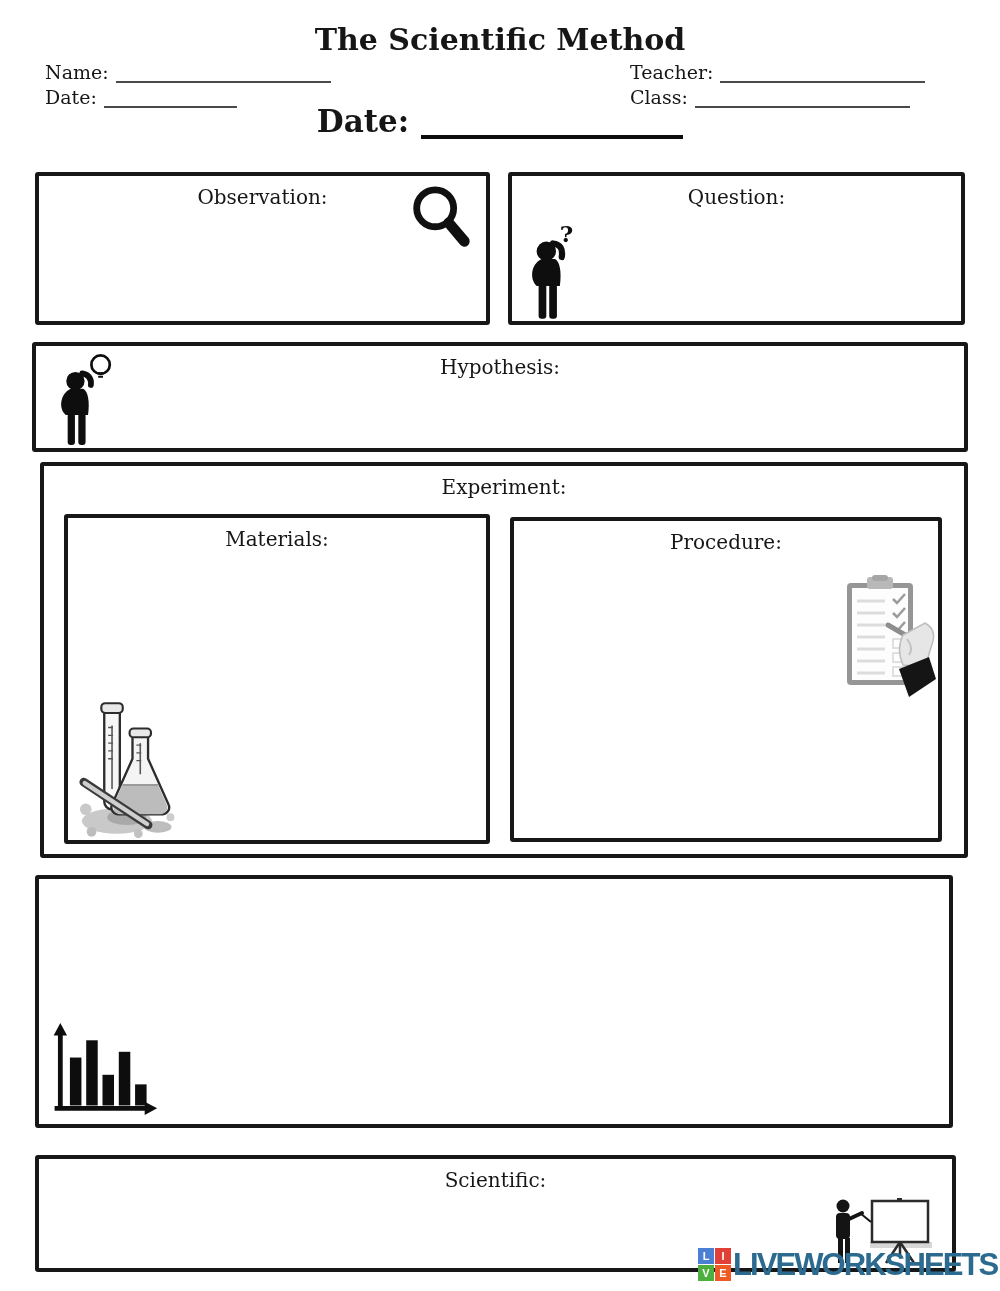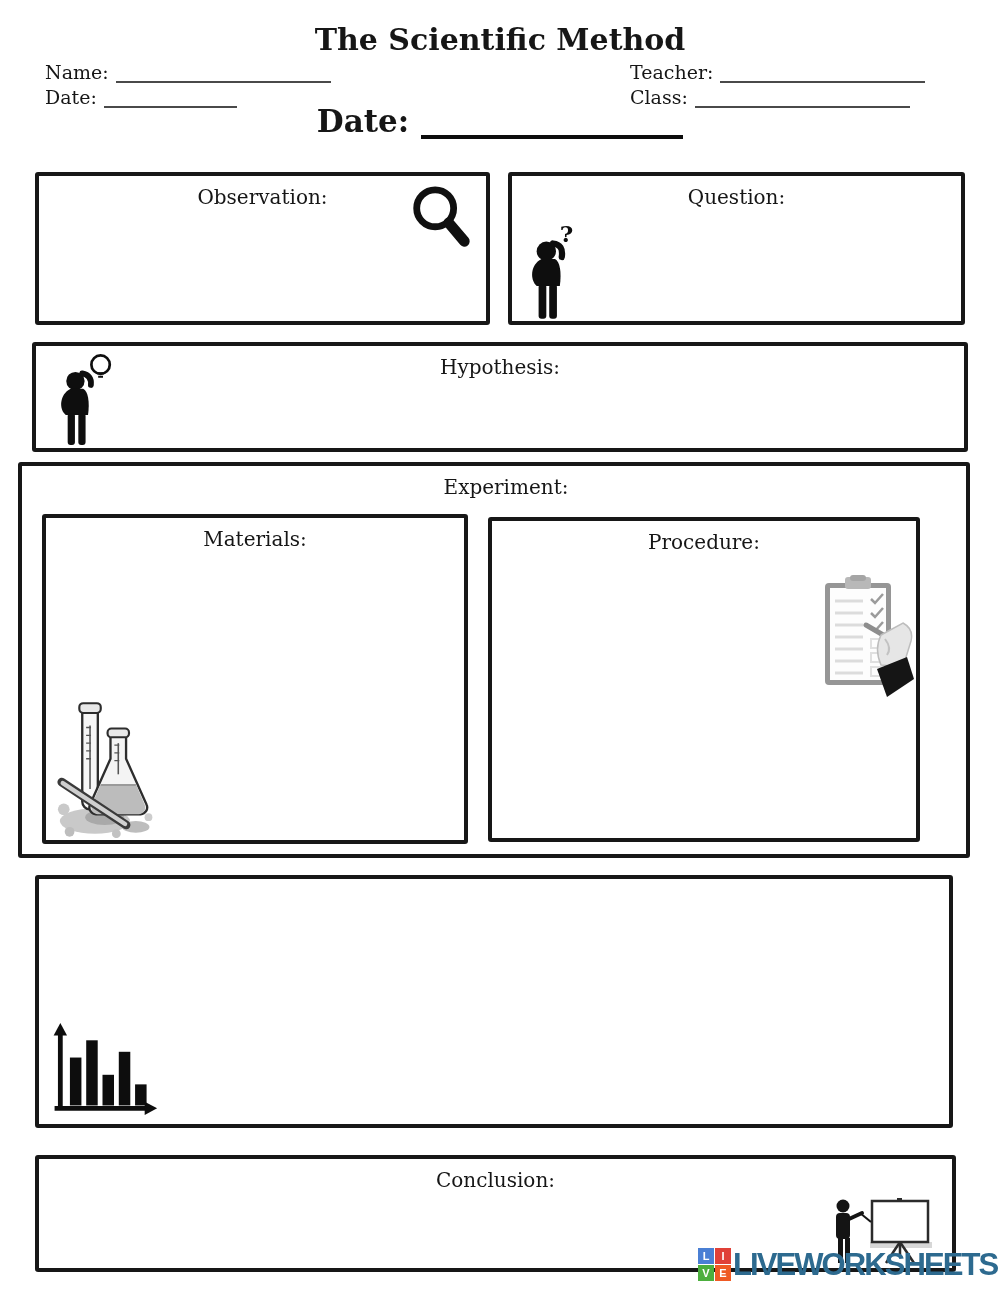--- a/index.html
+++ b/index.html
@@ -26,21 +26,21 @@
   }
   .blank-topic { width:262px; border-bottom:4px solid #0d0d0d; height:24px; }
 
   .box { position:absolute; border:4px solid #171717; border-radius:3px; background:transparent; }
   .box-label { text-align:center; font-size:20px; padding-top:9px; position:relative; z-index:2; }
   .write-area { position:absolute; left:4px; right:4px; top:44px; bottom:4px; z-index:1; }
 
   #box-observation { left:35px;  top:172px;  width:447px; height:145px; }
   #box-question    { left:508px; top:172px;  width:449px; height:145px; }
   #box-hypothesis  { left:32px;  top:342px;  width:928px; height:102px; }
-  #box-experiment  { left:18px;  top:462px;  width:920px; height:388px;padding-left:24px; }
+  #box-experiment  { left:40px;  top:462px;  width:920px; height:388px; }
   #box-materials   { left:20px;  top:48px;   width:418px; height:322px; }
   #box-procedure   { left:466px; top:51px;   width:424px; height:317px; }
   #box-results     { left:35px;  top:875px;  width:910px; height:245px; }
   #box-conclusion  { left:35px;  top:1155px; width:913px; height:109px; }
 
   .icon { position:absolute; line-height:0; z-index:3; }
   .icon-magnifier  { right:10px; top:6px; }
   .icon-thinker    { left:16px;  top:44px; }
   .icon-bulbperson { left:22px;  top:6px; }
   .icon-flasks     { left:8px;   bottom:2px; }
@@ -214,21 +214,21 @@
         <rect x="26" y="37" width="12" height="50" fill="#0d0d0d"></rect>
         <rect x="43" y="19" width="12" height="68" fill="#0d0d0d"></rect>
         <rect x="60" y="55" width="12" height="32" fill="#0d0d0d"></rect>
         <rect x="77" y="31" width="12" height="56" fill="#0d0d0d"></rect>
         <rect x="94" y="65" width="12" height="22" fill="#0d0d0d"></rect>
       </svg>
     </span>
   </div>
 
   <div class="box" id="box-conclusion">
-    <div class="box-label">Conclusion:</div>
+    <div class="box-label">Scientific:</div>
     <div class="write-area"></div>
     <span class="icon icon-presenter">
       <svg width="104" height="66" viewBox="0 0 104 66">
         <rect x="40" y="44" width="62" height="6" fill="#d7d7d7"></rect>
         <rect x="42" y="3" width="56" height="41" fill="#ffffff" stroke="#2b2b2b" stroke-width="2.5"></rect>
         <rect x="67" y="0" width="5" height="4" fill="#2b2b2b"></rect>
         <g stroke="#2b2b2b" stroke-width="2.5">
           <line x1="70" y1="44" x2="56" y2="65"></line>
           <line x1="70" y1="44" x2="84" y2="65"></line>
           <line x1="70" y1="44" x2="70" y2="59"></line>

